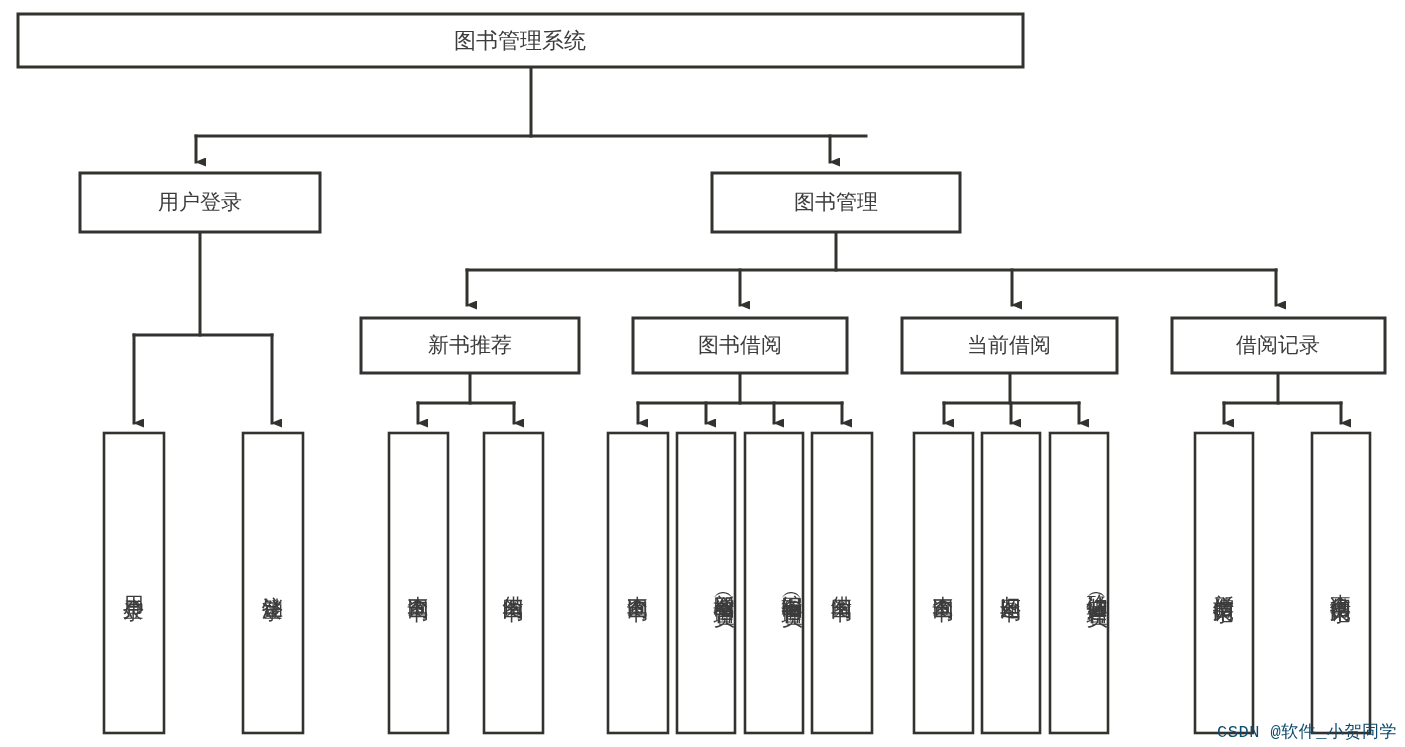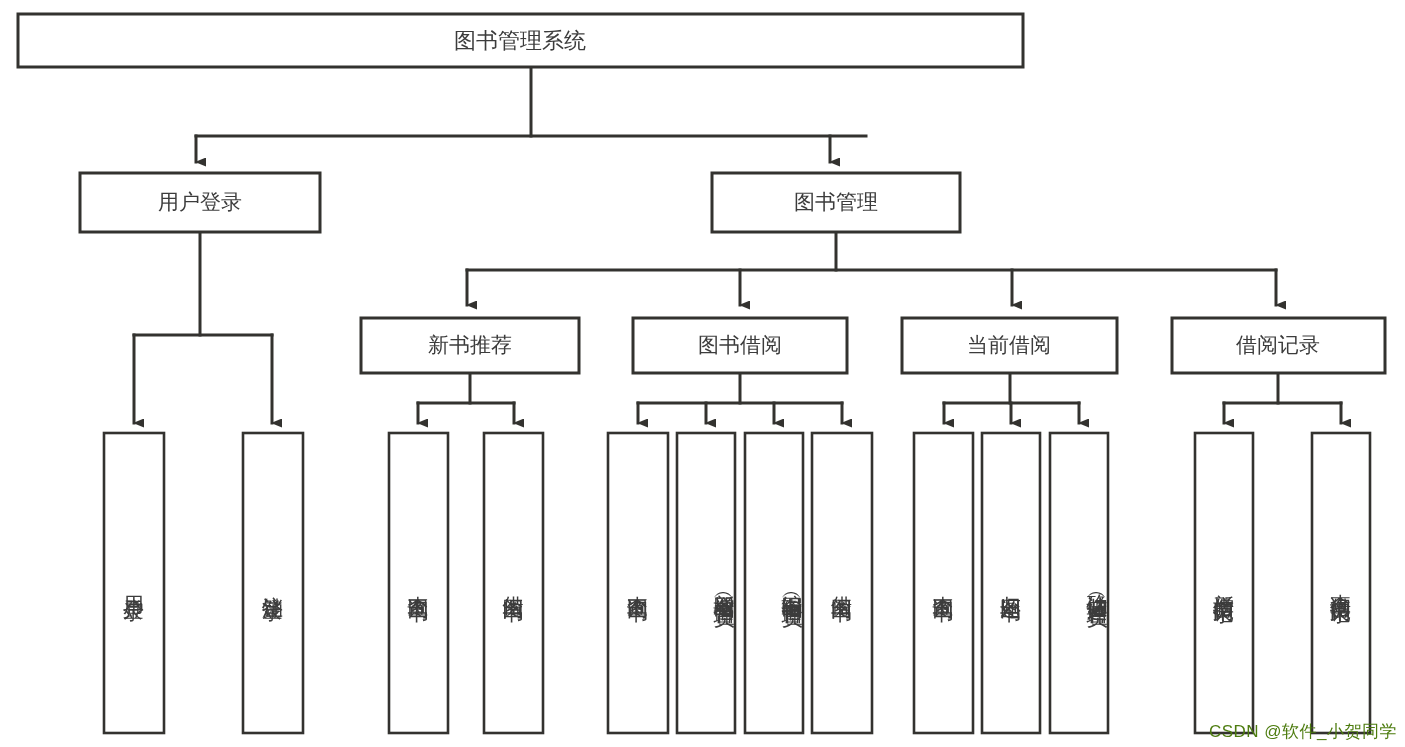--- a/index.html
+++ b/index.html
@@ -68,23 +68,23 @@
     white-space: nowrap;
     pointer-events: none;
   }
   .vlabel.centered {
     align-items: center;
   }
   .watermark {
     position: absolute;
     right: 8px;
     bottom: 4px;
-    font-family: Liberation Sans, sans-serif;
+    font-family: Liberation Mono, monospace;
     font-size: 17px;
-    color: #4d7c0f;
+    color: #0c4a6e;
     white-space: nowrap;
     letter-spacing: 0.5px;
   }
 </style>
 </head>
 <body>
 
 <div id="diagram-root">
 
   <svg class="diagram" viewBox="0 0 1405 747">

